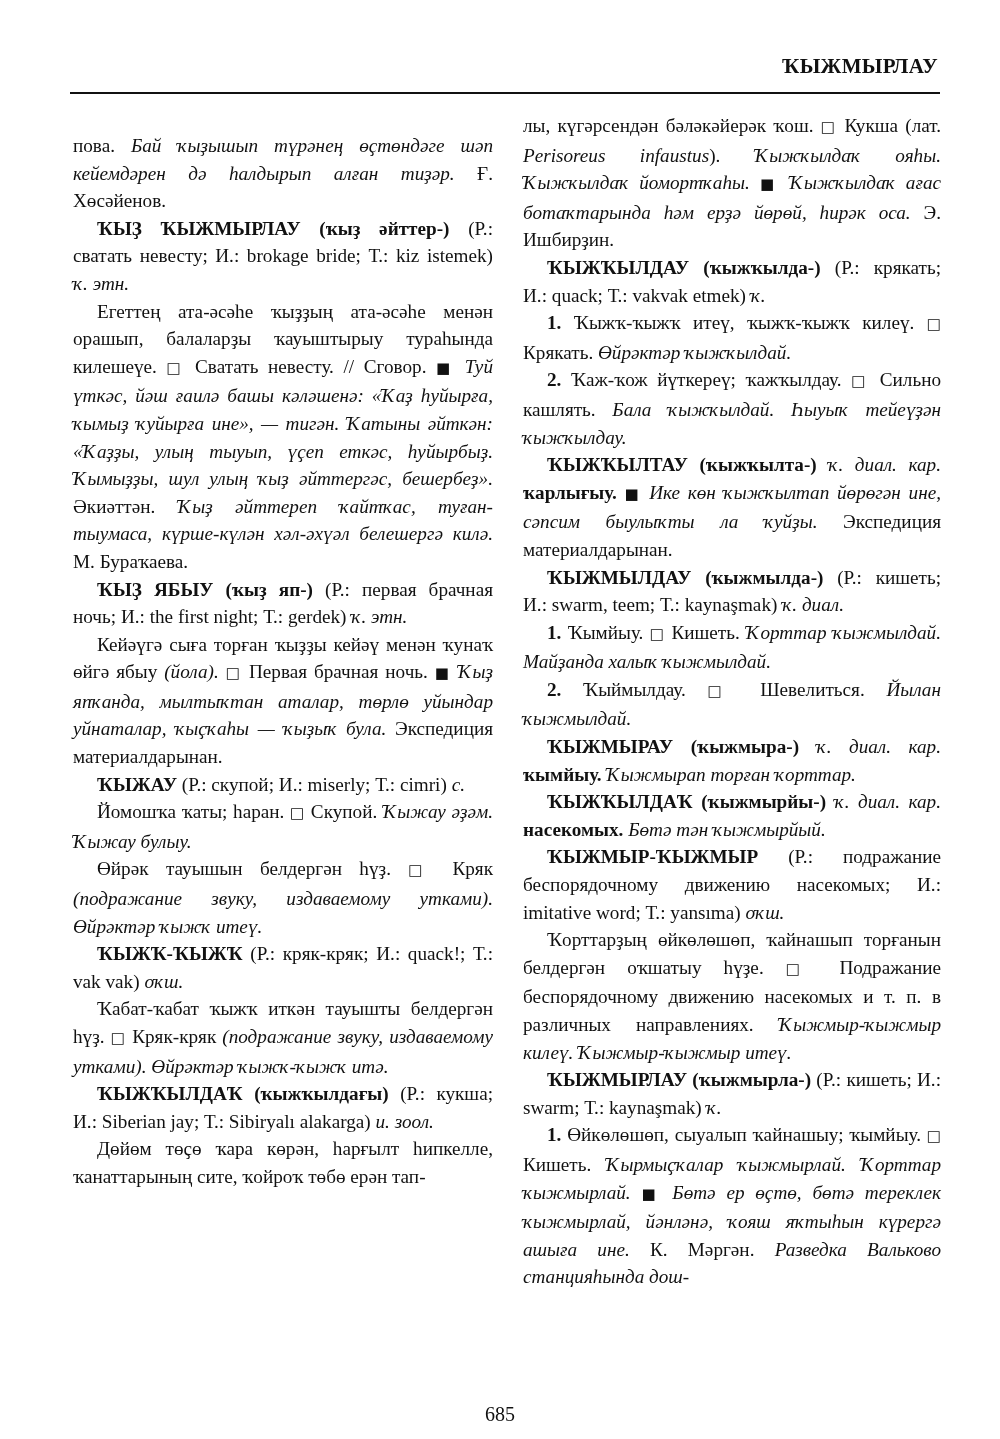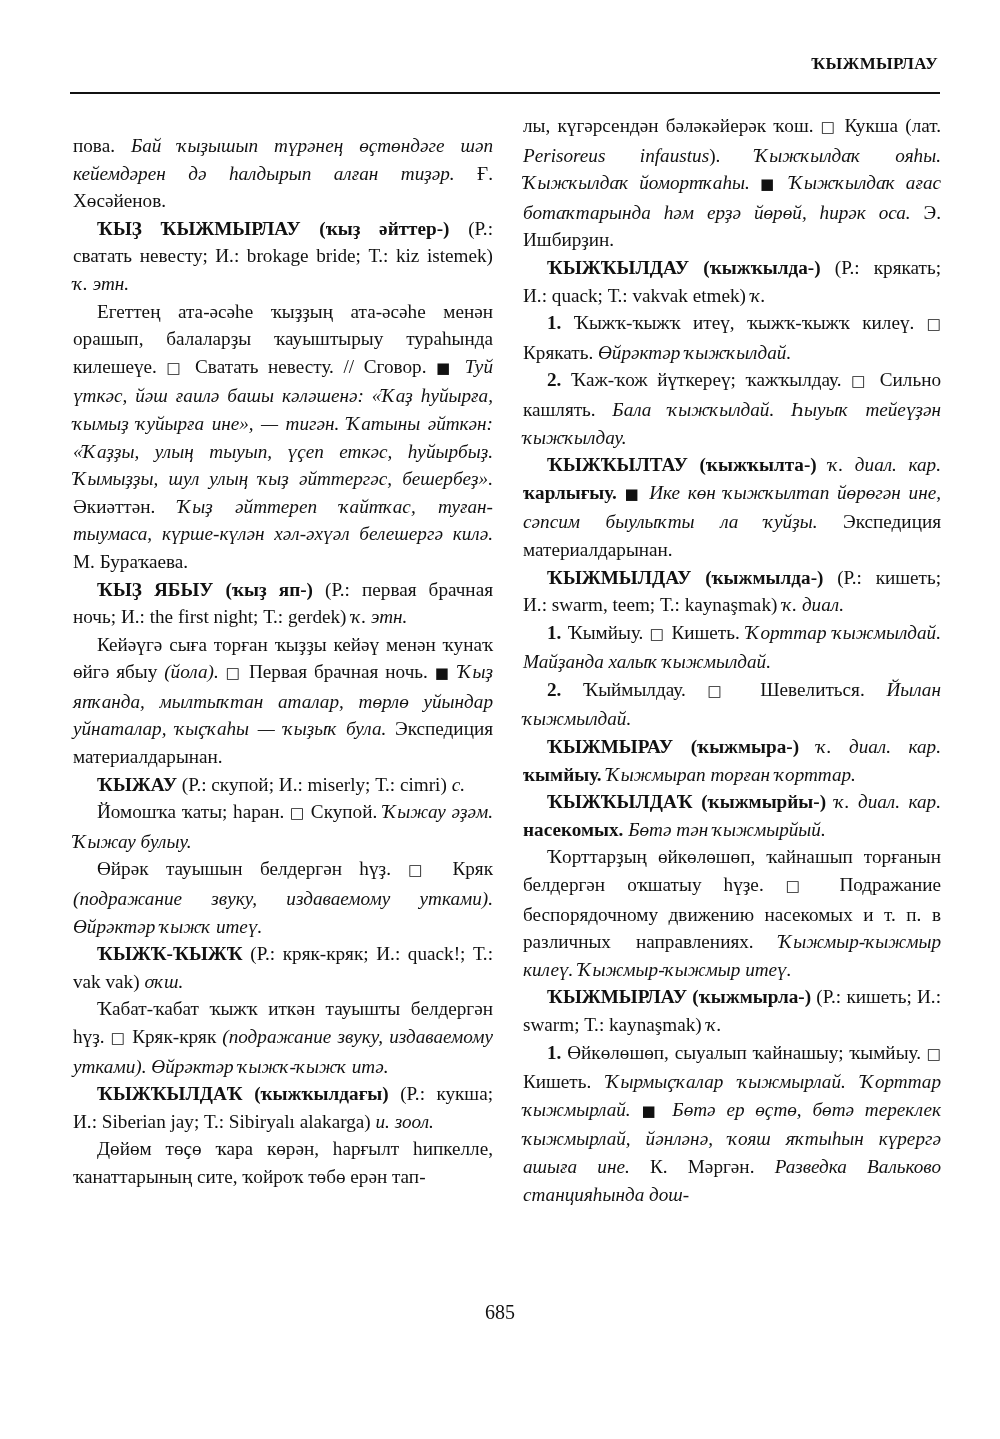--- a/index.html
+++ b/index.html
@@ -1,31 +1,31 @@
 <!DOCTYPE html>
 <html><head>
 <meta charset="utf-8">
 <style>
   html, body { margin: 0; padding: 0; background: #ffffff; }
   body { width: 1000px; height: 1439px; position: relative; overflow: hidden;
          font-family: "Liberation Serif", "DejaVu Serif", serif; color: #111; }
   .running-head { position: absolute; top: 54px; right: 62px; font-weight: bold;
-                  font-size: 17px; letter-spacing: 0.3px; }
+                  font-size: 21px; letter-spacing: 0.3px; }
   .rule { position: absolute; top: 92px; left: 70px; width: 870px; height: 0;
           border-top: 2px solid #111; }
   .col { position: absolute; top: 112px; width: 420px; font-size: 19.2px;
          line-height: 27.6px; text-align: justify; hyphens: manual; }
   .col-left { left: 73px; margin-top: 20px; }
   .col-right { left: 523px; width: 418px; }
   .p { margin: 0; text-indent: 24px; }
   .p.cont { text-indent: 0; }
   .hw { font-weight: bold; }
   .it { font-style: italic; }
   .sq { font-family: "DejaVu Sans", sans-serif; font-size: 15px; }
-  .page-number { position: absolute; top: 1301px; left: 0; width: 1000px;
+  .page-number { position: absolute; top: 1403px; left: 0; width: 1000px;
                  text-align: center; font-size: 20px; }
 </style>
 </head>
 <body>
 
 <div>
   <div class="running-head">ҠЫЖМЫРЛАУ</div>
   <div class="rule"></div>
 
   <div class="col col-left">
@@ -46,19 +46,20 @@
       <p class="p cont"><span>лы, күгәрсендән бәләкәйерәк ҡош. </span><span class="sq">□</span><span> Кукша (лат. </span><span class="it">Perisoreus infaustus</span><span>). </span><span class="it">Ҡыжҡылдаҡ ояһы. Ҡыжҡылдаҡ йомортҡаһы.</span><span class="sq"> ■</span><span class="it"> Ҡыжҡылдаҡ ағас ботаҡтарында һәм ерҙә йөрөй, һирәк оса.</span><span> Э. Ишбирҙин.</span></p>
       <p class="p"><span class="hw">ҠЫЖҠЫЛДАУ (ҡыжҡылда-)</span><span> (Р.: крякать; И.: quack; Т.: vakvak etmek) </span><span class="it">ҡ.</span></p>
       <p class="p"><span class="hw">1.</span><span> Ҡыжҡ-ҡыжҡ итеү, ҡыжҡ-ҡыжҡ килеү. </span><span class="sq">□</span><span> Крякать. </span><span class="it">Өйрәктәр ҡыжҡылдай.</span></p>
       <p class="p"><span class="hw">2.</span><span> Ҡаж-ҡож йүткереү; ҡажҡылдау. </span><span class="sq">□</span><span> Сильно кашлять. </span><span class="it">Бала ҡыжҡылдай. Һыуыҡ тейеүҙән ҡыжҡылдау.</span></p>
       <p class="p"><span class="hw">ҠЫЖҠЫЛТАУ (ҡыжҡылта-)</span><span class="it"> ҡ. диал. кар. </span><span class="hw">ҡарлығыу.</span><span class="sq"> ■</span><span class="it"> Ике көн ҡыжҡылтап йөрөгән ине, сәпсим быулыҡты ла ҡуйҙы.</span><span> Экспедиция материалдарынан.</span></p>
       <p class="p"><span class="hw">ҠЫЖМЫЛДАУ (ҡыжмылда-)</span><span> (Р.: кишеть; И.: swarm, teem; Т.: kaynaşmak) </span><span class="it">ҡ. диал.</span></p>
       <p class="p"><span class="hw">1.</span><span> Ҡымйыу. </span><span class="sq">□</span><span> Кишеть. </span><span class="it">Ҡорттар ҡыжмылдай. Майҙанда халыҡ ҡыжмылдай.</span></p>
       <p class="p"><span class="hw">2.</span><span> Ҡыймылдау. </span><span class="sq">□</span><span> Шевелиться. </span><span class="it">Йылан ҡыжмылдай.</span></p>
       <p class="p"><span class="hw">ҠЫЖМЫРАУ (ҡыжмыра-)</span><span class="it"> ҡ. диал. кар. </span><span class="hw">ҡымйыу.</span><span class="it"> Ҡыжмырап торған ҡорттар.</span></p>
       <p class="p"><span class="hw">ҠЫЖҠЫЛДАҠ (ҡыжмырйы-)</span><span class="it"> ҡ. диал. кар. </span><span class="hw">насекомых.</span><span class="it"> Бөтә тән ҡыжмырйый.</span></p>
+      <p class="p"><span class="hw">ҠЫЖМЫР-ҠЫЖМЫР</span><span> (Р.: подражание беспорядочному движению насекомых; И.: imitative word; Т.: yansıma) </span><span class="it">оҡш.</span></p>
       <p class="p"><span>Ҡорттарҙың өйкөлөшөп, ҡайнашып торғанын белдергән оҡшатыу һүҙе. </span><span class="sq">□</span><span> Подражание беспорядочному движению насекомых и т. п. в различных направлениях. </span><span class="it">Ҡыжмыр-ҡыжмыр килеү. Ҡыжмыр-ҡыжмыр итеү.</span></p>
       <p class="p"><span class="hw">ҠЫЖМЫРЛАУ (ҡыжмырла-)</span><span> (Р.: кишеть; И.: swarm; Т.: kaynaşmak) </span><span class="it">ҡ.</span></p>
       <p class="p"><span class="hw">1.</span><span> Өйкөлөшөп, сыуалып ҡайнашыу; ҡымйыу. </span><span class="sq">□</span><span> Кишеть. </span><span class="it">Ҡырмыҫҡалар ҡыжмырлай. Ҡорттар ҡыжмырлай.</span><span class="sq"> ■</span><span class="it"> Бөтә ер өҫтө, бөтә тереклек ҡыжмырлай, йәнләнә, ҡояш яҡтыһын күрергә ашыға ине.</span><span> К. Мәргән. </span><span class="it">Разведка Вальково станцияһында дош-</span></p>
     </div>
 
   <div class="page-number">685</div>
 </div>
 
 </body></html>

